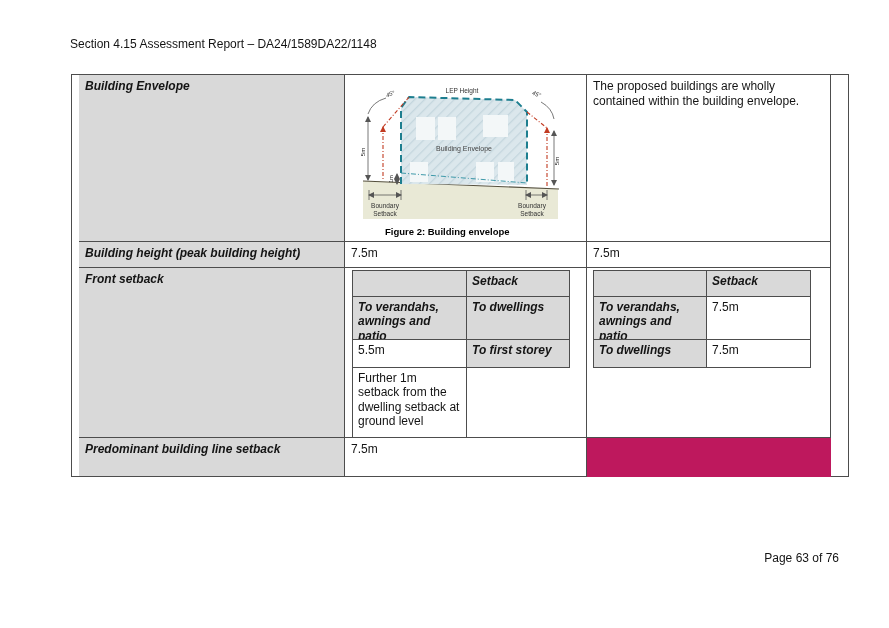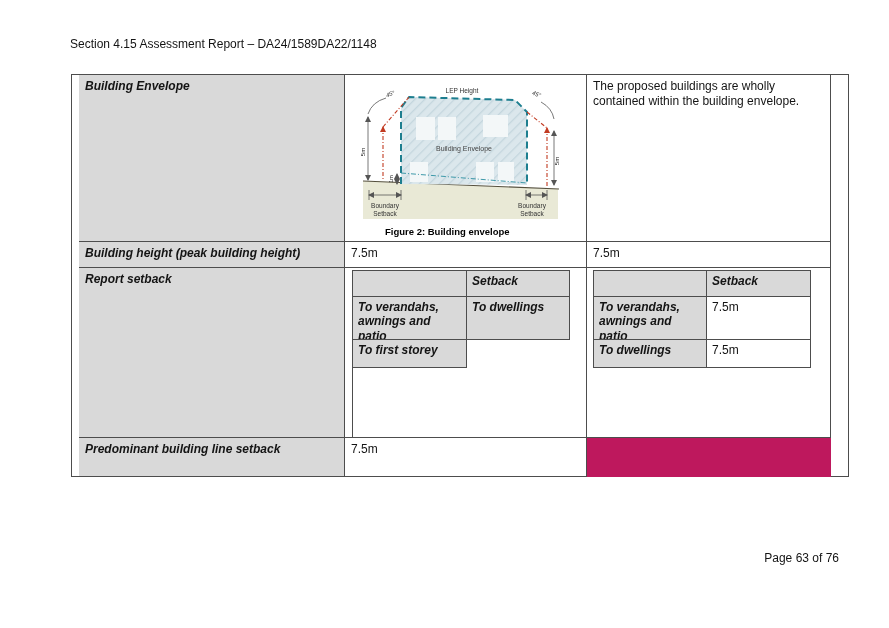--- a/index.html
+++ b/index.html
@@ -113,28 +113,30 @@
         </svg>
         <div class="figcap">Figure 2: Building envelope</div>
       </div>
     </div>
     <div class="cell c3 r1">The proposed buildings are wholly contained within the building envelope.</div>
 
     <div class="cell gray c1 r2">Building height (peak building height)</div>
     <div class="cell c2 r2">7.5m</div>
     <div class="cell c3 r2">7.5m</div>
 
-    <div class="cell gray c1 r3">Report setback</div>
+    <div class="cell gray c1 r3">Front setback</div>
     <div class="cell c2 r3 host">
       <div class="nest nestA">
         <div class="ncell ng"></div>
         <div class="ncell ng">Setback</div>
         <div class="ncell ng">To verandahs, awnings and patio</div>
         <div class="ncell ng">To dwellings</div>
+        <div class="ncell">5.5m</div>
         <div class="ncell ng">To first storey</div>
+        <div class="ncell">Further 1m setback from the dwelling setback at ground level</div>
       </div>
     </div>
     <div class="cell c3 r3 host">
       <div class="nest nestB">
         <div class="ncell ng"></div>
         <div class="ncell ng">Setback</div>
         <div class="ncell ng">To verandahs, awnings and patio</div>
         <div class="ncell">7.5m</div>
         <div class="ncell ng">To dwellings</div>
         <div class="ncell">7.5m</div>

